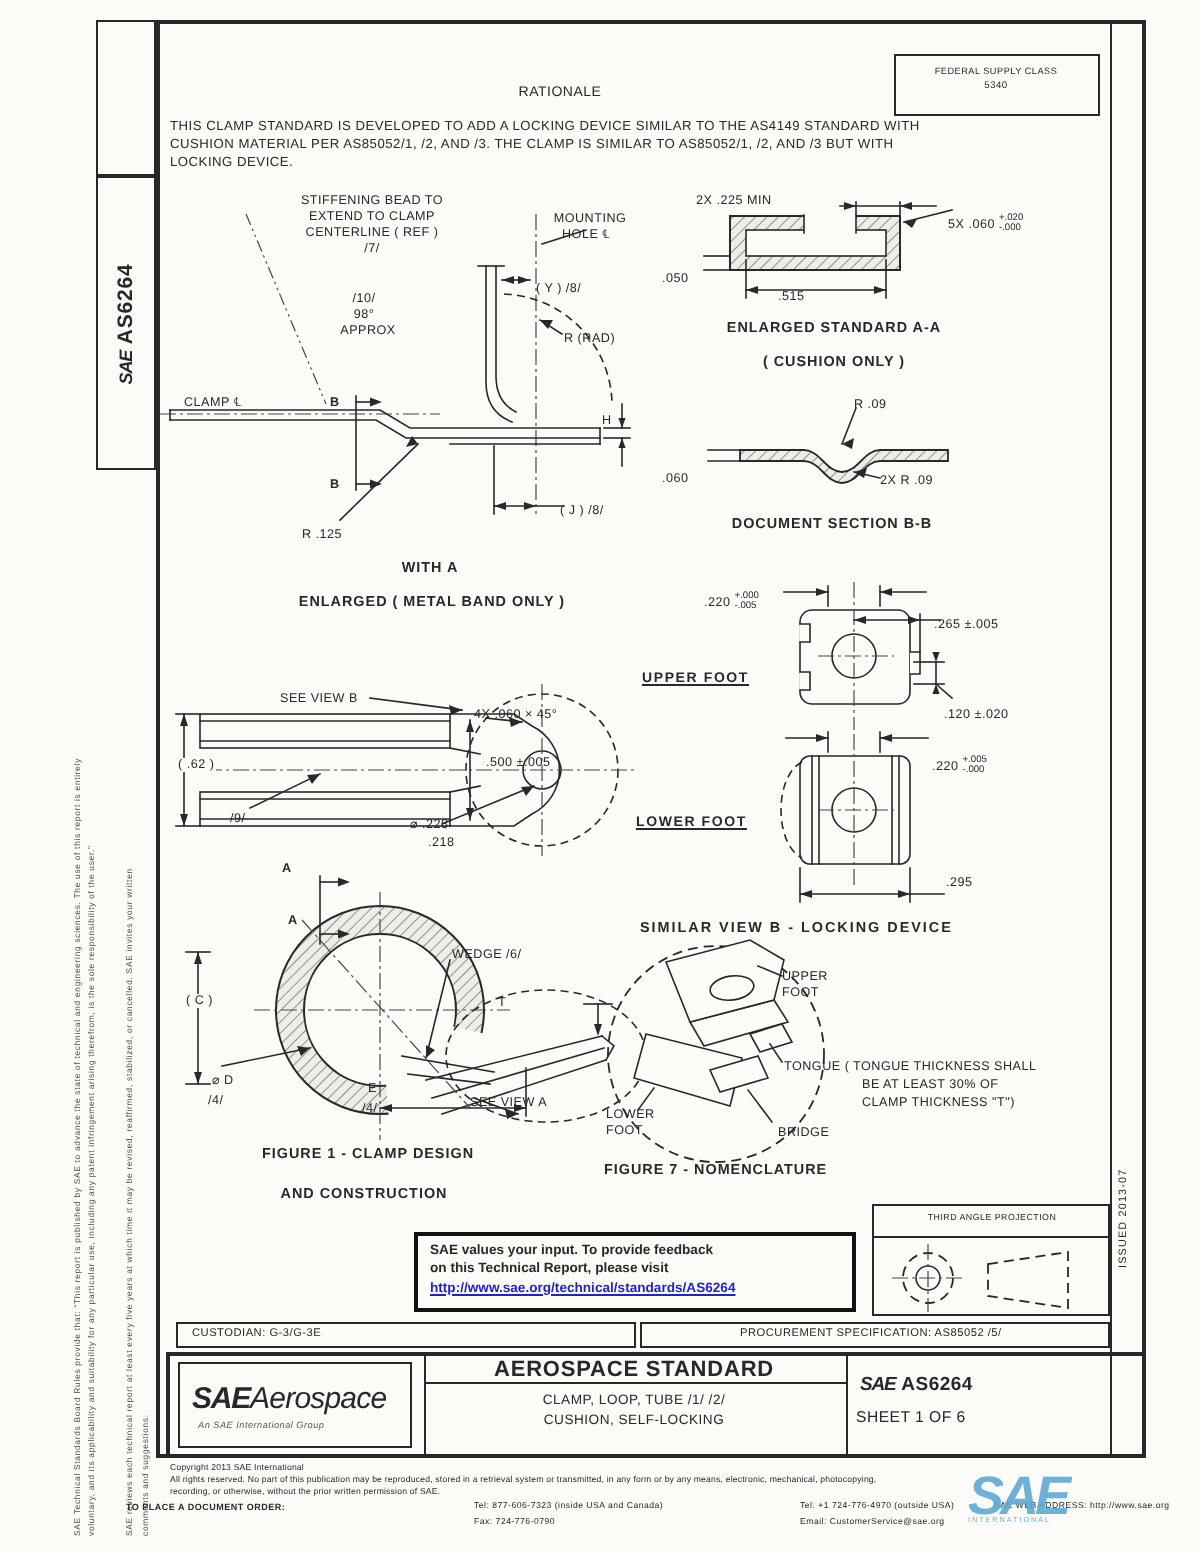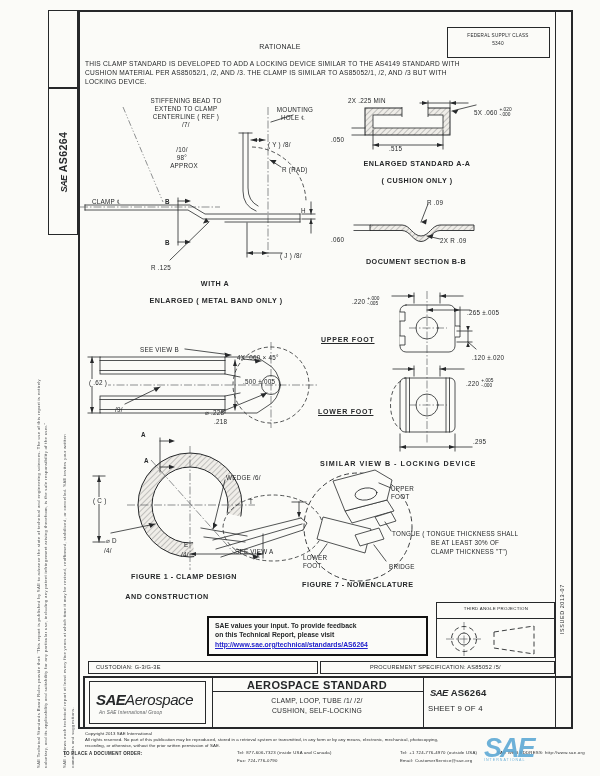--- a/index.html
+++ b/index.html
@@ -333,21 +333,21 @@
   <div class="lbl b" style="left:144px;top:457px">A</div>
   <div class="lbl" style="left:226px;top:474px">WEDGE /6/</div>
   <div class="lbl wbg" style="left:92px;top:497px">( C )</div>
   <div class="lbl" style="left:249px;top:498px">T</div>
   <div class="lbl" style="left:106px;top:537px">⌀ D</div>
   <div class="lbl" style="left:104px;top:547px">/4/</div>
   <div class="lbl" style="left:184px;top:541px">E</div>
   <div class="lbl" style="left:181px;top:551px">/4/</div>
   <div class="lbl" style="left:235px;top:548px">SEE VIEW A</div>
   <div class="lbl ctr b t7" style="left:184px;top:573px">FIGURE 1 - CLAMP DESIGN</div>
-  <div class="lbl ctr b t7" style="left:167px;top:593px">AND CONSTRUCTION</div>
+  <div class="lbl ctr b t7" style="left:182px;top:593px">AND CONSTRUCTION</div>
 
   <svg style="left:295px;top:465px" width="250" height="132">
     <circle cx="63" cy="62" r="54" class="dash2"></circle>
     <polygon points="28,52 76,64 70,88 22,74" class="sw"></polygon>
     <polygon points="60,70 84,63 89,74 65,81" class="sw"></polygon>
     <polygon points="50,46 92,35 99,46 57,58" class="sw"></polygon>
     <polygon points="38,16 80,5 97,15 92,35 50,46" class="sw"></polygon>
     <ellipse cx="71" cy="29" rx="11" ry="6" transform="rotate(-8 71 29)" class="s"></ellipse>
     <polygon points="80,52 96,47 101,56 85,61" class="sw"></polygon>
     <line x1="96" y1="23" x2="84" y2="18" class="s"></line>
@@ -396,21 +396,21 @@
   <div class="lbl" style="left:96px;top:691px;font-size:15px;letter-spacing:-.4px">
     <span class="saelogo">SAE</span><span style="font-style:italic;font-weight:300">Aerospace</span>
   </div>
   <div class="lbl" style="left:99px;top:710px;font-size:4.6px;font-style:italic;color:#55585a">An SAE International Group</div>
   <div class="lbl ctr b" style="left:317px;top:679px;font-size:11px;letter-spacing:.4px">AEROSPACE STANDARD</div>
   <div class="lbl ctr" style="left:317px;top:697px;font-size:6.8px">CLAMP, LOOP, TUBE /1/ /2/</div>
   <div class="lbl ctr" style="left:317px;top:707px;font-size:6.8px">CUSHION, SELF-LOCKING</div>
   <div class="lbl" style="left:430px;top:688px;font-size:9.5px">
     <span class="saelogo">SAE</span>&nbsp;<span class="b">AS6264</span>
   </div>
-  <div class="lbl" style="left:428px;top:705px;font-size:7.8px">SHEET 9 OF 4</div>
+  <div class="lbl" style="left:428px;top:705px;font-size:7.8px">SHEET 1 OF 6</div>
 
   <div class="lbl" style="left:85px;top:732px;font-size:4.3px;letter-spacing:.1px">Copyright 2013 SAE International</div>
   <div class="lbl" style="left:85px;top:738px;font-size:4.3px;letter-spacing:.1px">All rights reserved. No part of this publication may be reproduced, stored in a retrieval system or transmitted, in any form or by any means, electronic, mechanical, photocopying,</div>
   <div class="lbl" style="left:85px;top:744px;font-size:4.3px;letter-spacing:.1px">recording, or otherwise, without the prior written permission of SAE.</div>
   <div class="lbl b" style="left:63px;top:751px;font-size:4.5px">TO PLACE A DOCUMENT ORDER:</div>
   <div class="lbl" style="left:237px;top:751px;font-size:4.3px">Tel: 877-606-7323 (inside USA and Canada)</div>
   <div class="lbl" style="left:237px;top:759px;font-size:4.3px">Fax: 724-776-0790</div>
   <div class="lbl" style="left:400px;top:751px;font-size:4.3px">Tel: +1 724-776-4970 (outside USA)</div>
   <div class="lbl" style="left:400px;top:759px;font-size:4.3px">Email: CustomerService@sae.org</div>
   <div class="lbl" style="left:497px;top:751px;font-size:4.3px">SAE WEB ADDRESS: http://www.sae.org</div>

